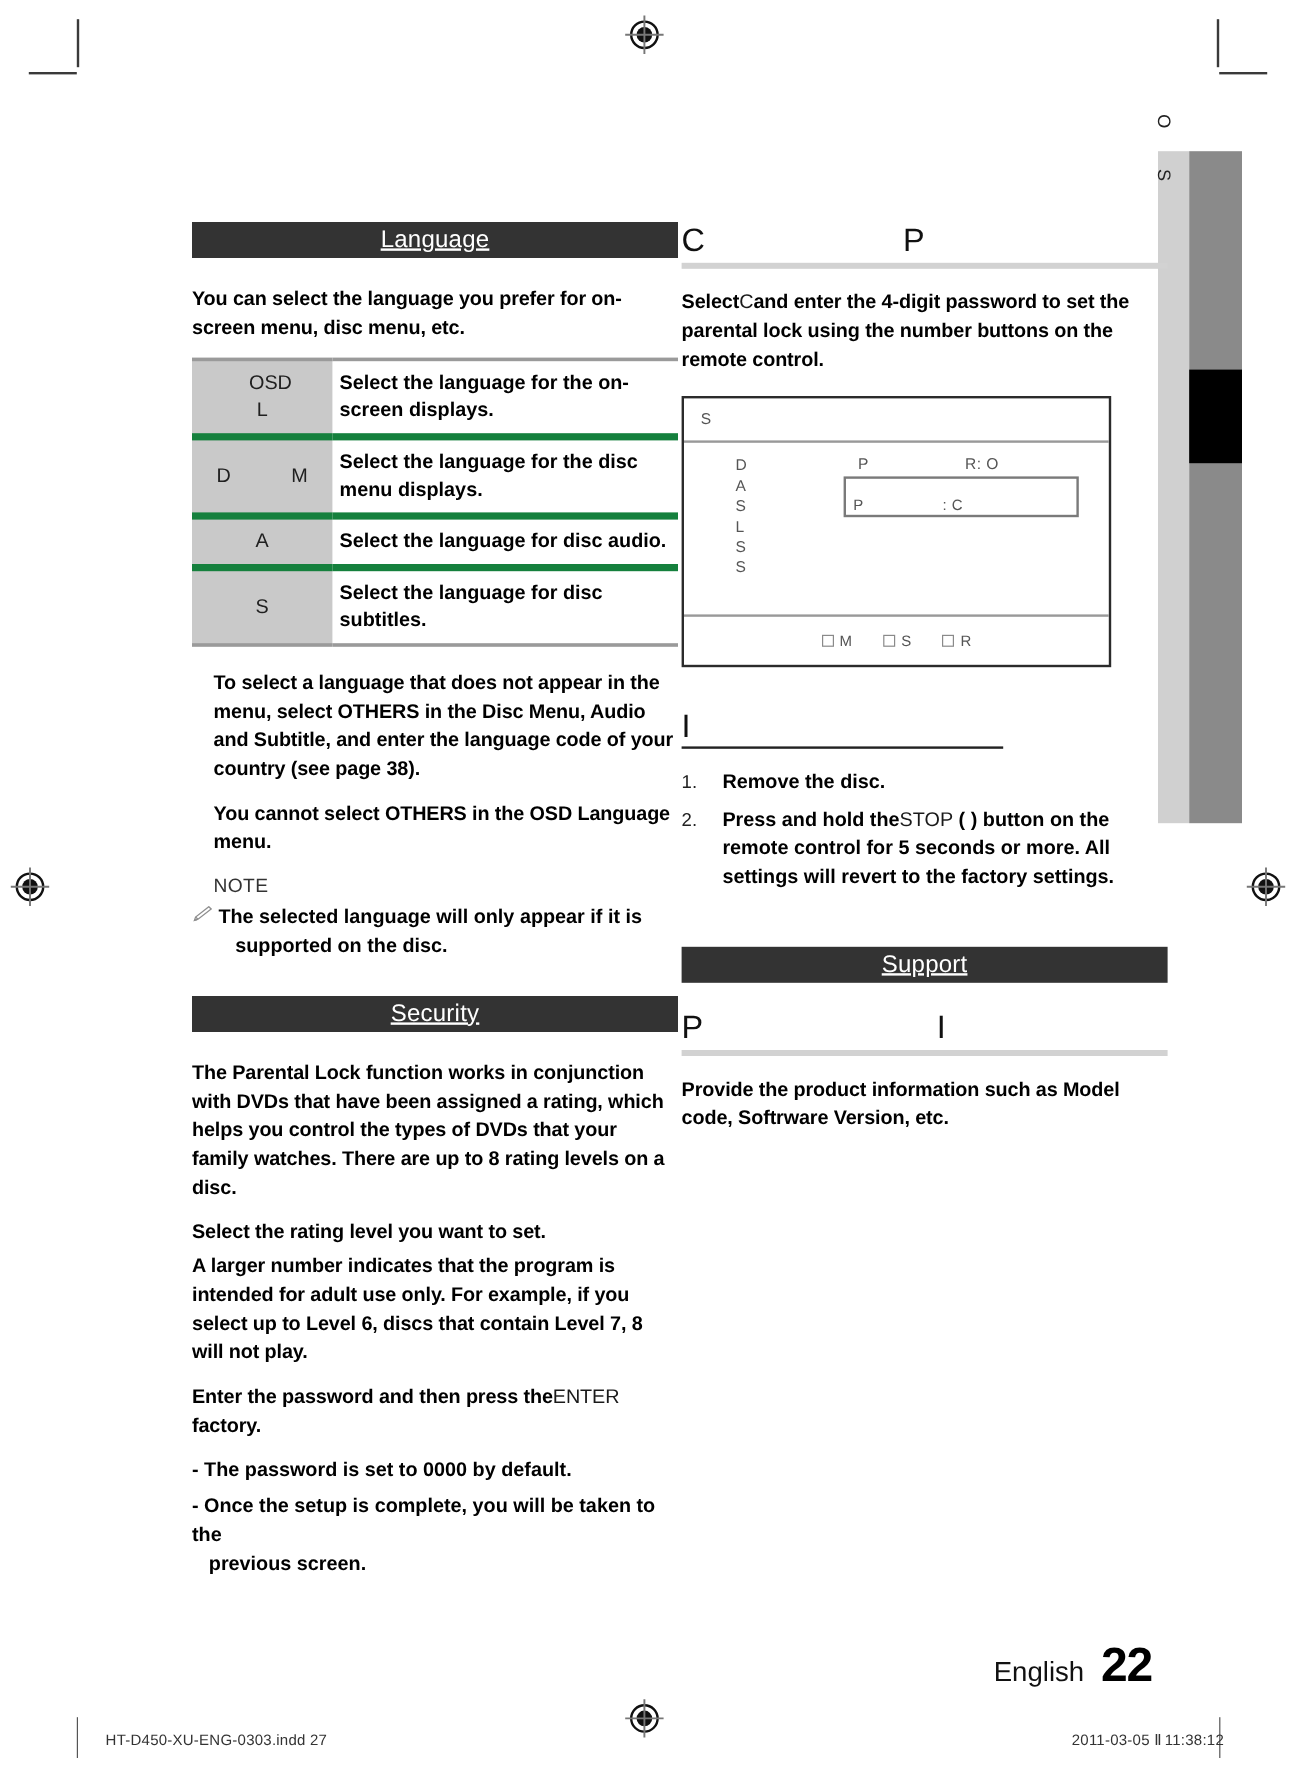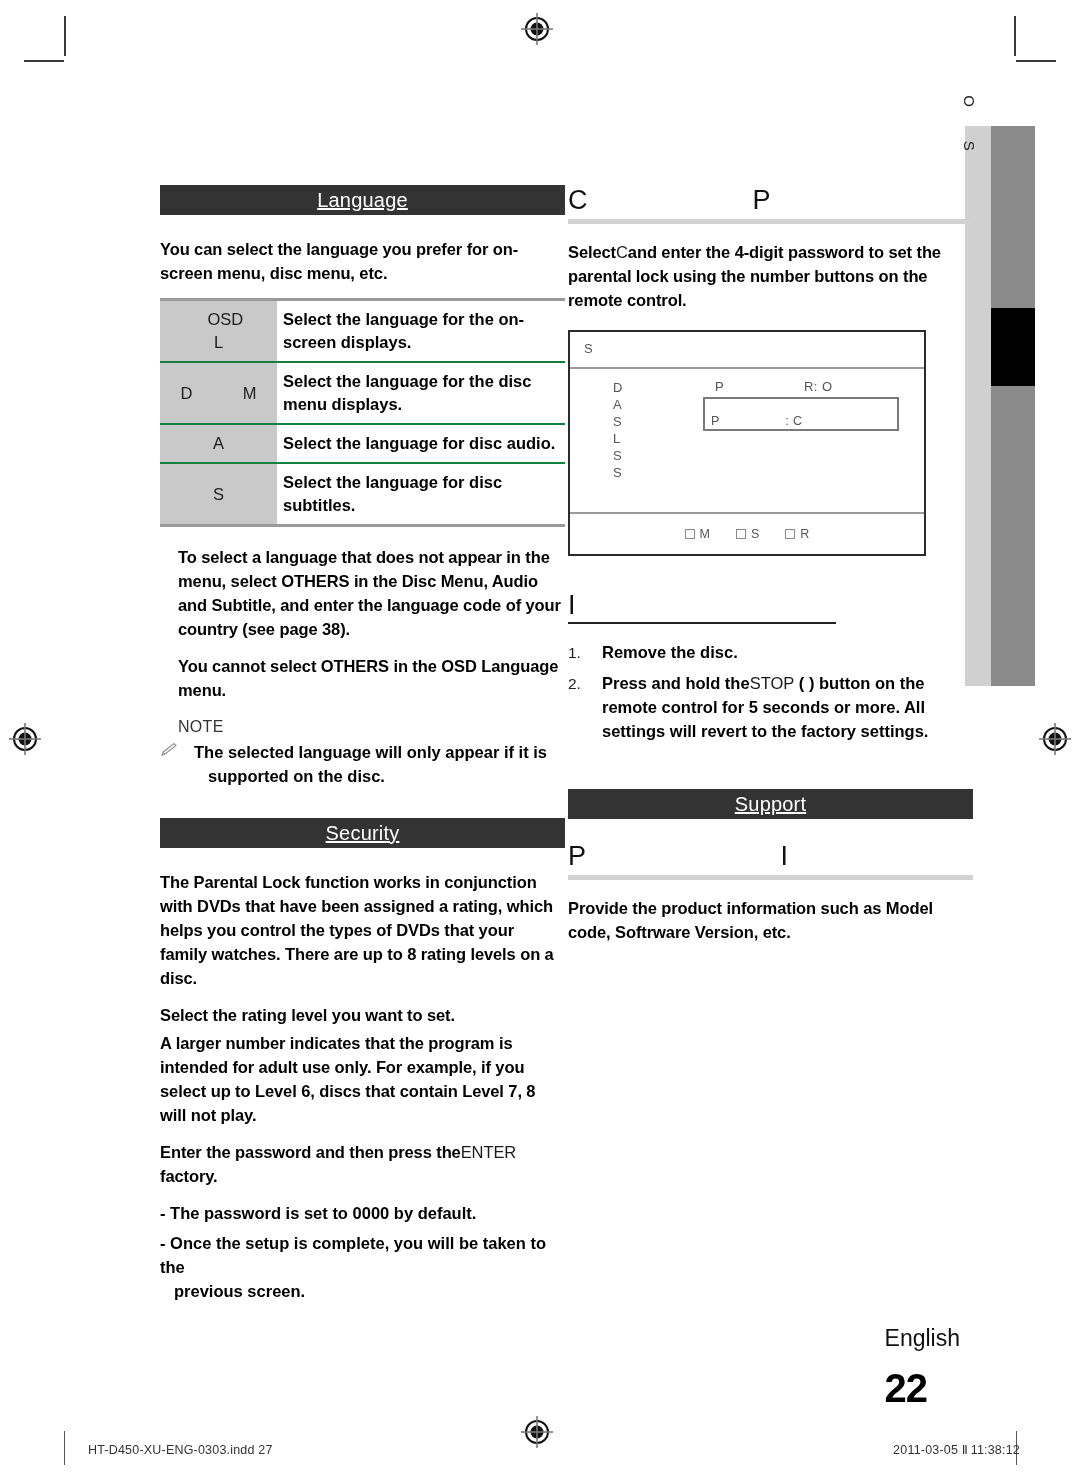--- a/index.html
+++ b/index.html
@@ -126,21 +126,21 @@
   }
 
   
   table.lang-table {
     border-collapse: collapse;
     width: 405px;
     margin: 6px 0 18px 0;
   }
   table.lang-table td {
     border-top: 2px solid #b5b5b5;
-    border-bottom: 2px solid #15803d;
+    border-bottom: 6px solid #15803d;
     padding: 7px 6px;
     font-size: 16.5px;
     line-height: 23px;
     vertical-align: middle;
   }
   table.lang-table tr:first-child td { border-top: 3px solid #9a9a9a; }
   table.lang-table tr:last-child  td { border-bottom: 3px solid #9a9a9a; }
   td.lbl {
     width: 105px;
     background: #c9c9c9;
@@ -159,21 +159,21 @@
   .note-title {
     font-size: 16px;
     color: #333;
     margin: 16px 0 4px 18px;
     font-weight: 400;
     letter-spacing: 0.3px;
   }
   .note-row {
     display: flex;
     align-items: flex-start;
-    gap: 16px;
+    gap: 4px;
   }
   .note-icon {
     flex: 0 0 auto;
     margin-top: 3px;
   }
   .note-text {
     font-size: 16.5px;
     line-height: 24px;
     font-weight: 700;
     text-indent: 0;
@@ -283,21 +283,20 @@
   }
 
   
   .page-footer {
     position: absolute;
     right: 120px;
     bottom: 68px;
     display: flex;
     align-items: baseline;
     gap: 14px;
-    flex-direction: column;
   }
   .footer-lang {
     font-size: 23px;
     color: #111;
     font-weight: 400;
   }
   .footer-num {
     font-size: 40px;
     font-weight: 700;
     color: #000;

